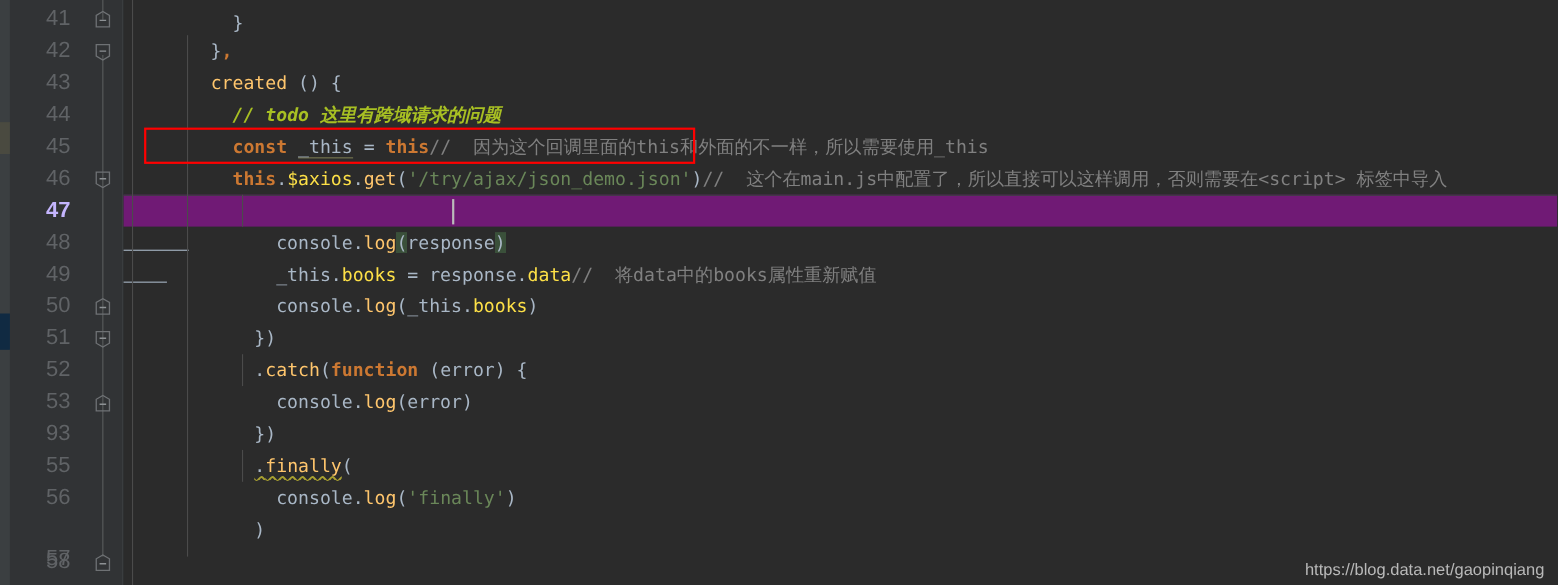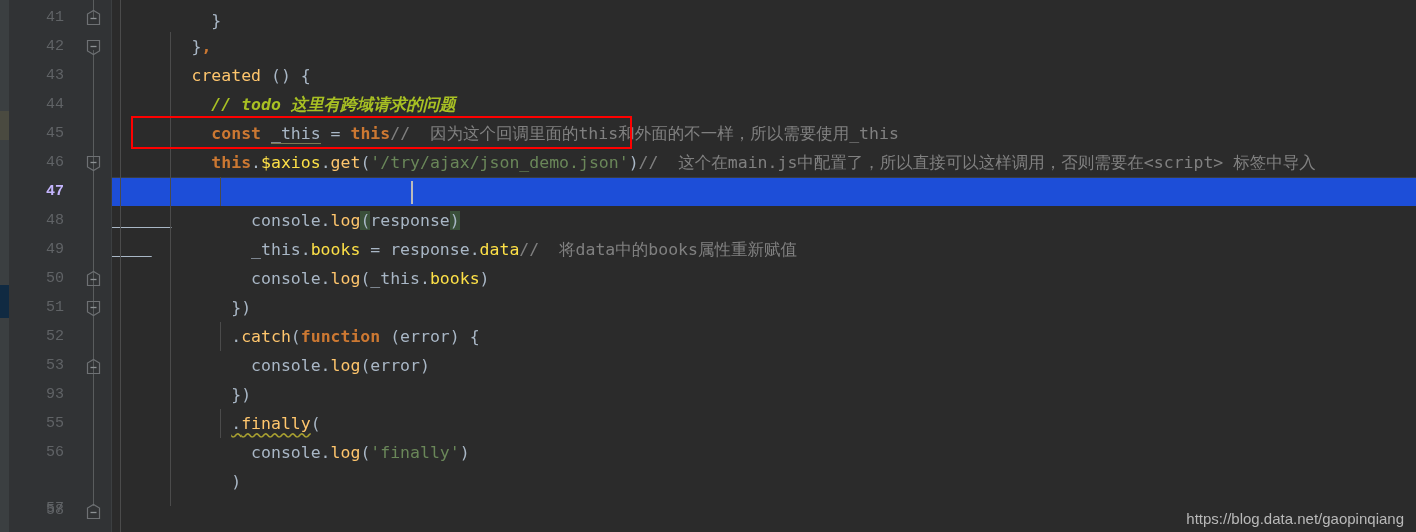--- a/index.html
+++ b/index.html
@@ -43,25 +43,25 @@
     left: 111px; top: 0;
     width: 1px; height: 532px;
     background: #3c3f41;
     z-index: 4;
   }
   .linenum {
     position: absolute;
     right: 48px;
     width: 48px;
     text-align: right;
-    font-size: 15px;
+    font-size: 20px;
     line-height: 29px;
     height: 29px;
     color: #606366;
-    font-family: Liberation Mono, monospace;
+    font-family: Liberation Sans, sans-serif;
   }
   .linenum.current {
     color: #c4b5fd;
     font-weight: bold;
   }
 
   
   .fold-line {
     position: absolute;
     left: 84px;
@@ -91,21 +91,21 @@
     left: 0;
     width: 1304px;
     height: 29px;
     white-space: pre;
     font-size: 16.5px;
     line-height: 29px;
     color: #a9b7c6;
     letter-spacing: 0px;
   }
   .line-row.current-line {
-    background: #1d4ed8;
+    background: #701a75;
     text-decoration: underline;
   }
   .line-row.current-line::after {
     content: "";
     position: absolute;
     left: 0; right: 0; top: 0;
     height: 1px;
     background: #3a3d3f;
   }
   .code {

